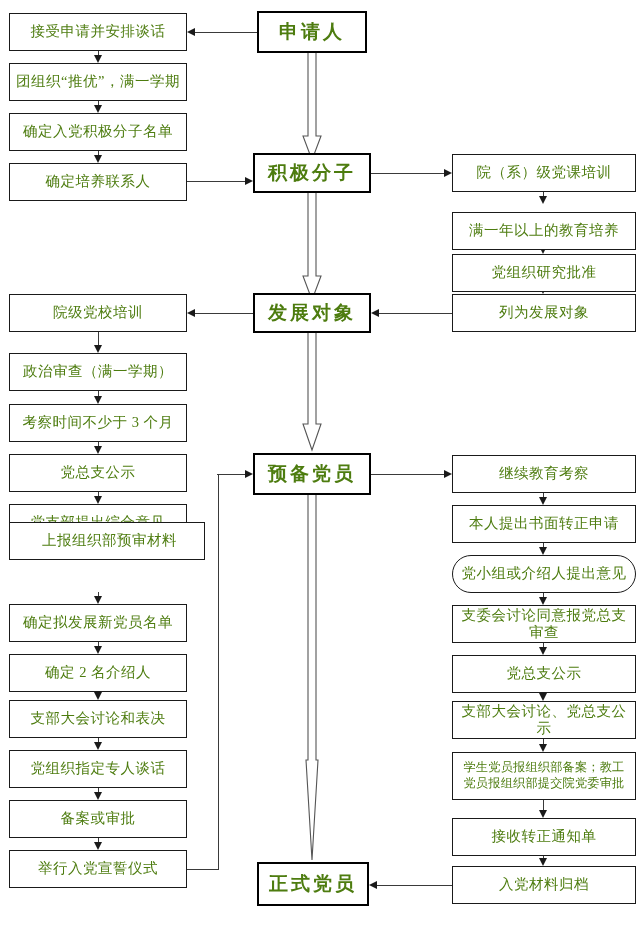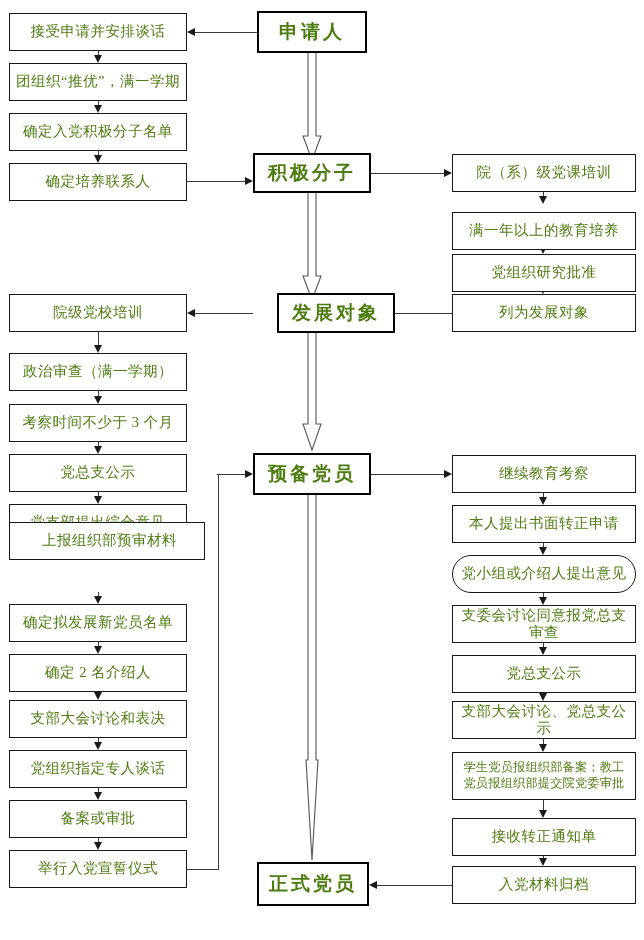--- a/index.html
+++ b/index.html
@@ -116,21 +116,21 @@
   <div class="block-arrow" style="left:302px; top:492px; width:20px; height:370px;">
     <svg width="20" height="370" viewBox="0 0 20 370">
       <polygon points="6,0 14,0 14,268 16,268 10,368 4,268 6,268" fill="#ffffff" stroke="#555555" stroke-width="1.1"></polygon>
     </svg>
   </div>
 
   <div class="node stage" style="left:257px; top:11px; width:110px; height:42px;">申请人</div>
 
   <div class="node stage" style="left:253px; top:153px; width:118px; height:40px;">积极分子</div>
 
-  <div class="node stage" style="left:253px; top:293px; width:118px; height:40px;margin-left:24px;">发展对象</div>
+  <div class="node stage" style="left:253px; top:293px; width:118px; height:40px;">发展对象</div>
 
   <div class="node stage" style="left:253px; top:453px; width:118px; height:42px;">预备党员</div>
 
   <div class="node stage" style="left:257px; top:862px; width:112px; height:44px;">正式党员</div>
 
   <div class="node" style="left:9px; top:13px; width:178px; height:38px;">接受申请并安排谈话</div>
   <div class="node" style="left:9px; top:63px; width:178px; height:38px;">团组织“推优”，满一学期</div>
   <div class="node" style="left:9px; top:113px; width:178px; height:38px;">确定入党积极分子名单</div>
   <div class="node" style="left:9px; top:163px; width:178px; height:38px;">确定培养联系人</div>
 

